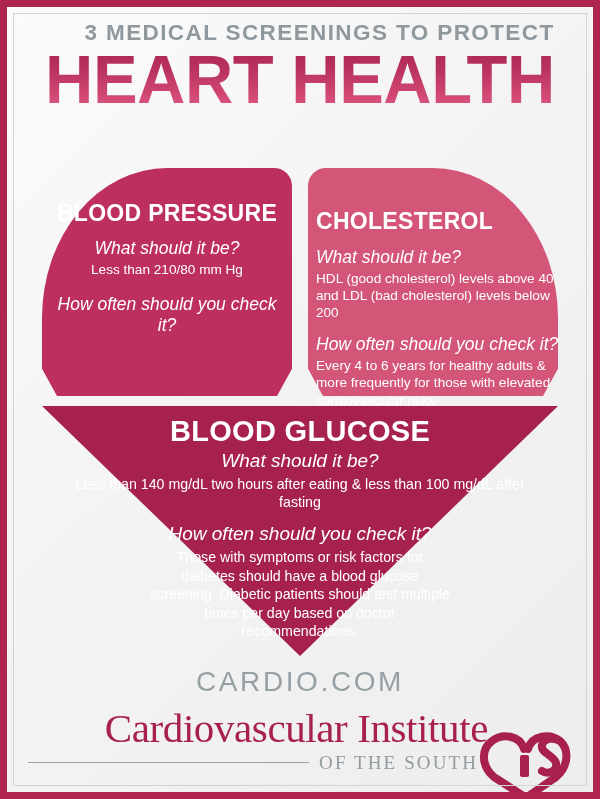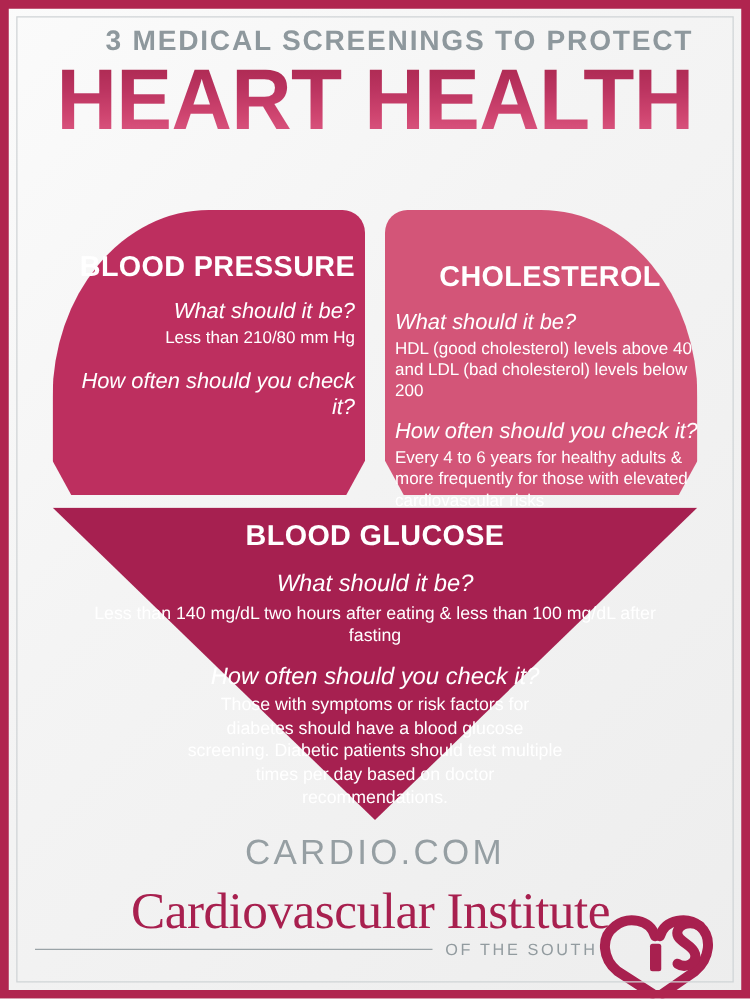--- a/index.html
+++ b/index.html
@@ -111,21 +111,21 @@
 
   
   .panel {
     position: absolute;
     z-index: 10;
     color: #ffffff;
   }
   .panel-bp {
     left: 42px; top: 200px;
     width: 250px;
-    text-align: right;
+    text-align: center;
     padding: 0 8px;
     box-sizing: border-box;
   }
   .panel-chol {
     left: 316px; top: 208px;
     width: 248px;
     text-align: left;
   }
   .panel-glu {
     left: 60px; top: 415px;
@@ -133,22 +133,22 @@
     text-align: center;
   }
 
   .sec-title {
     font-weight: bold;
     line-height: 1.13;
     margin: 0 0 12px 0;
     letter-spacing: 0.3px;
   }
   .panel-bp .sec-title { font-size: 23px; }
-  .panel-chol .sec-title { font-size: 23px; margin-bottom: 13px; text-align: center; }
-  .panel-glu .sec-title { font-size: 23px; margin-bottom: 16px; }
+  .panel-chol .sec-title { font-size: 23px; margin-bottom: 13px; }
+  .panel-glu .sec-title { font-size: 29px; margin-bottom: 2px; }
 
   .q {
     font-style: italic;
     font-weight: normal;
     line-height: 1.2;
     margin: 0 0 2px 0;
   }
   .panel-bp .q { font-size: 17.5px; }
   .panel-chol .q { font-size: 17.5px; }
   .panel-glu .q { font-size: 19px; }
@@ -205,25 +205,26 @@
     margin-top: 3px;
     width: 450px;
   }
   .logo-rule {
     flex: 1 1 auto;
     height: 1px;
     background: #9aa3a7;
     margin-right: 10px;
   }
   .logo-sub {
-    font-size: 13px;
+    font-size: 19px;
     letter-spacing: 2.1px;
     color: #929b9f;
     line-height: 1;
     white-space: nowrap;
+    font-family: Liberation Serif, serif;
   }
   .logo-mark {
     position: absolute;
     right: 22px; top: 22px;
     width: 104px; height: 72px;
   }
   .logo-mark svg { display: block; width: 104px; height: 72px; }
 </style>
 </head>
 <body>

